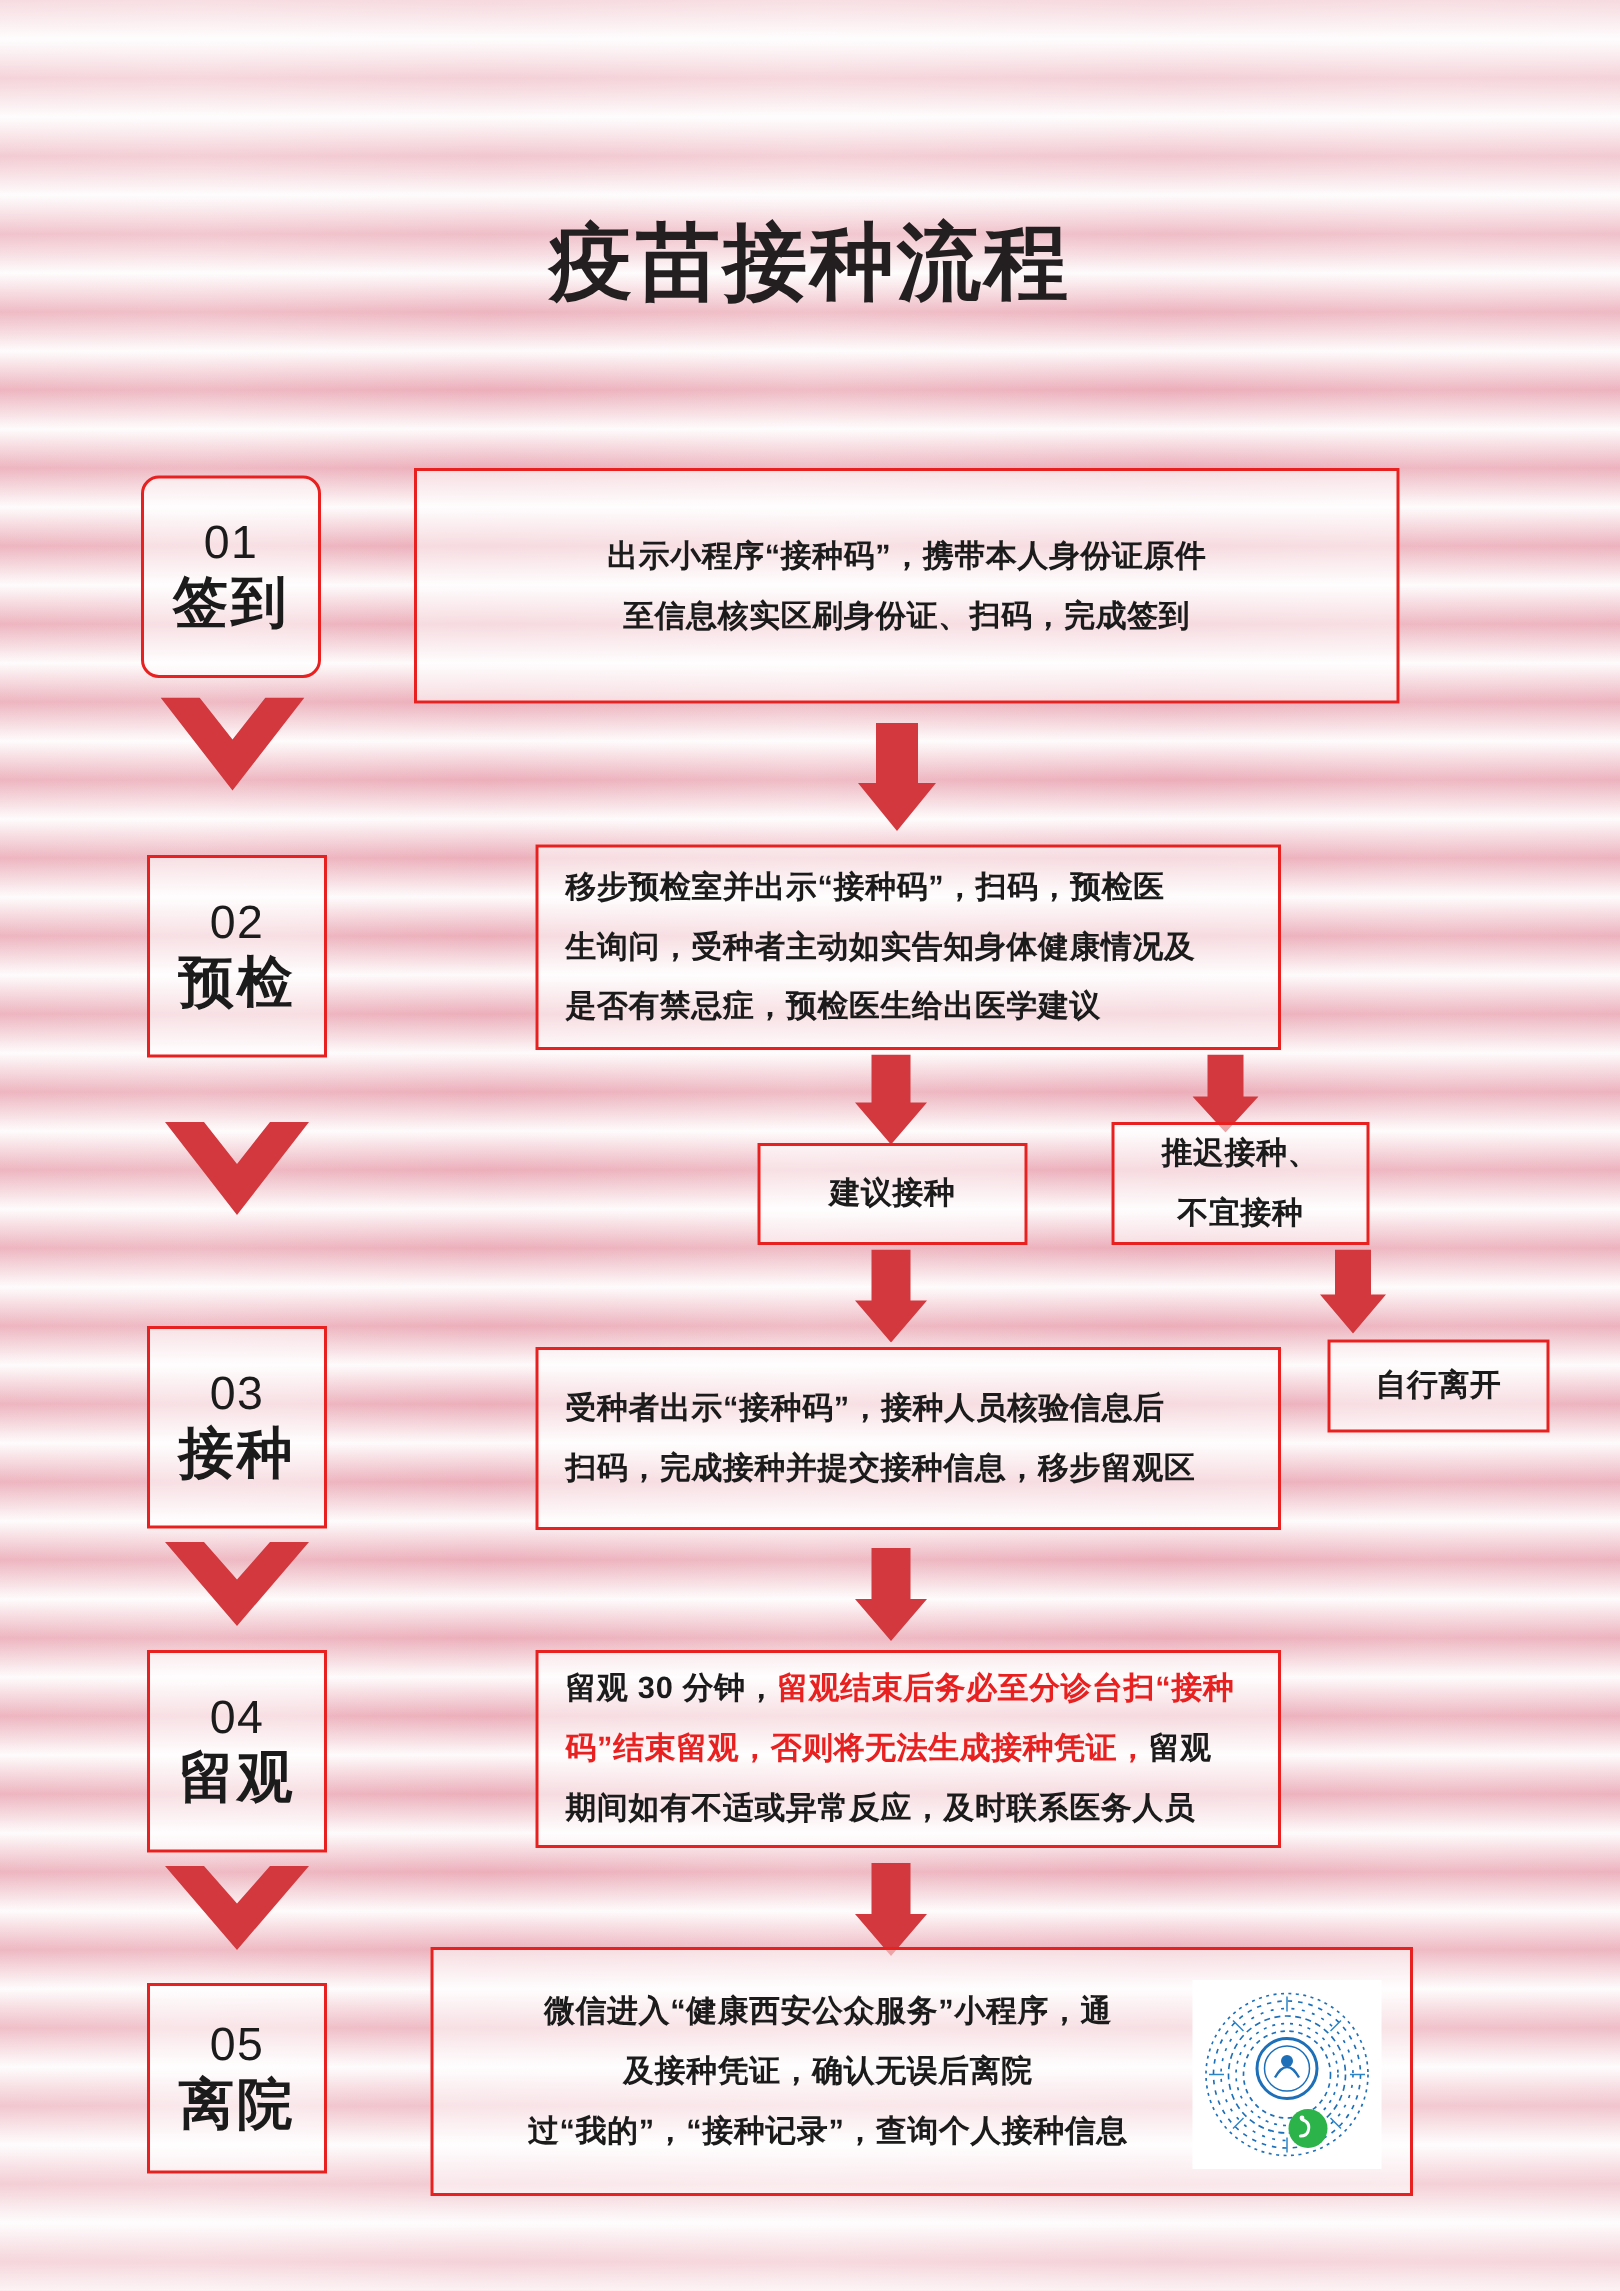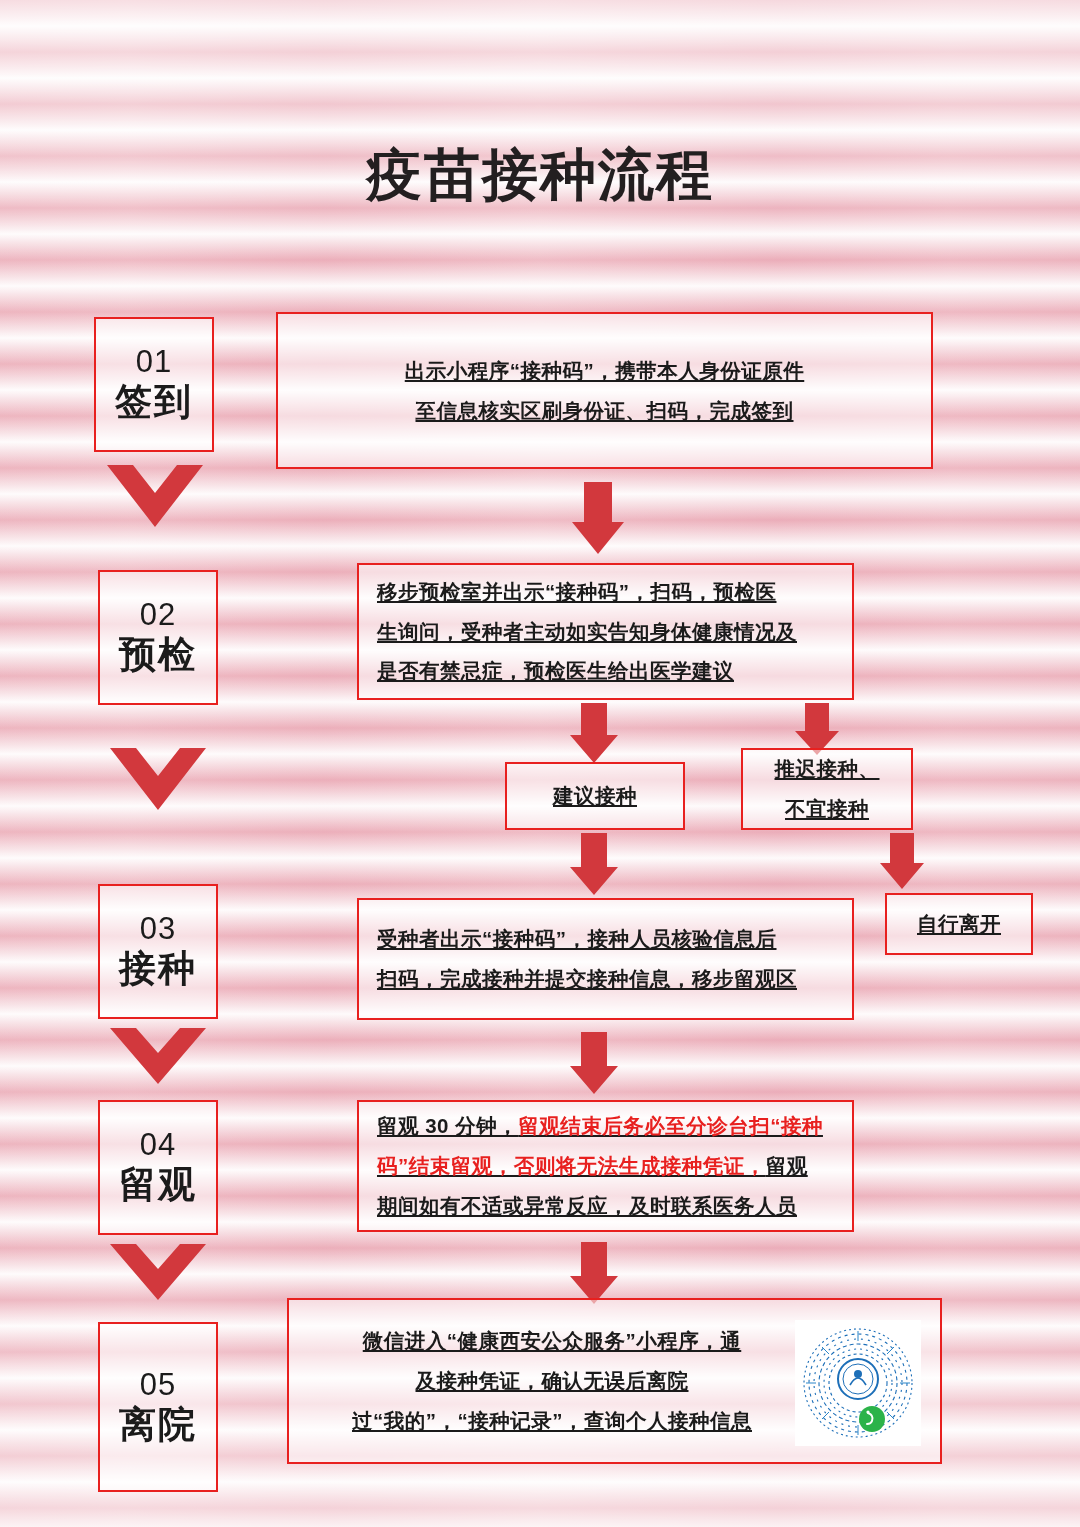--- a/index.html
+++ b/index.html
@@ -92,21 +92,20 @@
     display: flex;
     align-items: center;
     justify-content: center;
     text-align: center;
     color: #1b1b1b;
     font-size: 20.5px;
     font-weight: bold;
     line-height: 1.95;
     padding: 10px 18px;
     letter-spacing: 0.5px;
-    text-decoration: underline;
   }
   .content-box p { margin: 0; }
   .hl { color: #e8201f; }
   .chev {
     position: absolute;
     color: #d93a3f;
   }
   .chev svg { display: block; }
   .blockarrow svg { display: block; }
 
@@ -120,41 +119,41 @@
   .qr svg { display: block; }
 </style>
 </head>
 <body>
 
 <div id="poster">
   <div class="layer">
 
     <div class="title">疫苗接种流程</div>
 
-    <div class="step-box" style="left:94px; top:317px; width:120px; height:135px;">
+    <div class="step-box" style="left:94px; top:317px; width:120px; height:135px;border-radius:12px;">
       <div class="step-num">01</div>
       <div class="step-label">签到</div>
     </div>
 
     <div class="step-box" style="left:98px; top:570px; width:120px; height:135px;">
       <div class="step-num">02</div>
       <div class="step-label">预检</div>
     </div>
 
     <div class="step-box" style="left:98px; top:884px; width:120px; height:135px;">
       <div class="step-num">03</div>
       <div class="step-label">接种</div>
     </div>
 
     <div class="step-box" style="left:98px; top:1100px; width:120px; height:135px;">
       <div class="step-num">04</div>
       <div class="step-label">留观</div>
     </div>
 
-    <div class="step-box" style="left:98px; top:1322px; width:120px; height:170px;">
+    <div class="step-box" style="left:98px; top:1322px; width:120px; height:127px;">
       <div class="step-num">05</div>
       <div class="step-label">离院</div>
     </div>
 
     <div class="chev" style="left:107px; top:465px;">
       <svg width="96" height="70" viewBox="0 0 96 70">
         <polygon points="0,0 48,62 96,0 70,0 48,28 26,0" fill="#d2383d"></polygon>
       </svg>
     </div>
     <div class="chev" style="left:110px; top:748px;">

